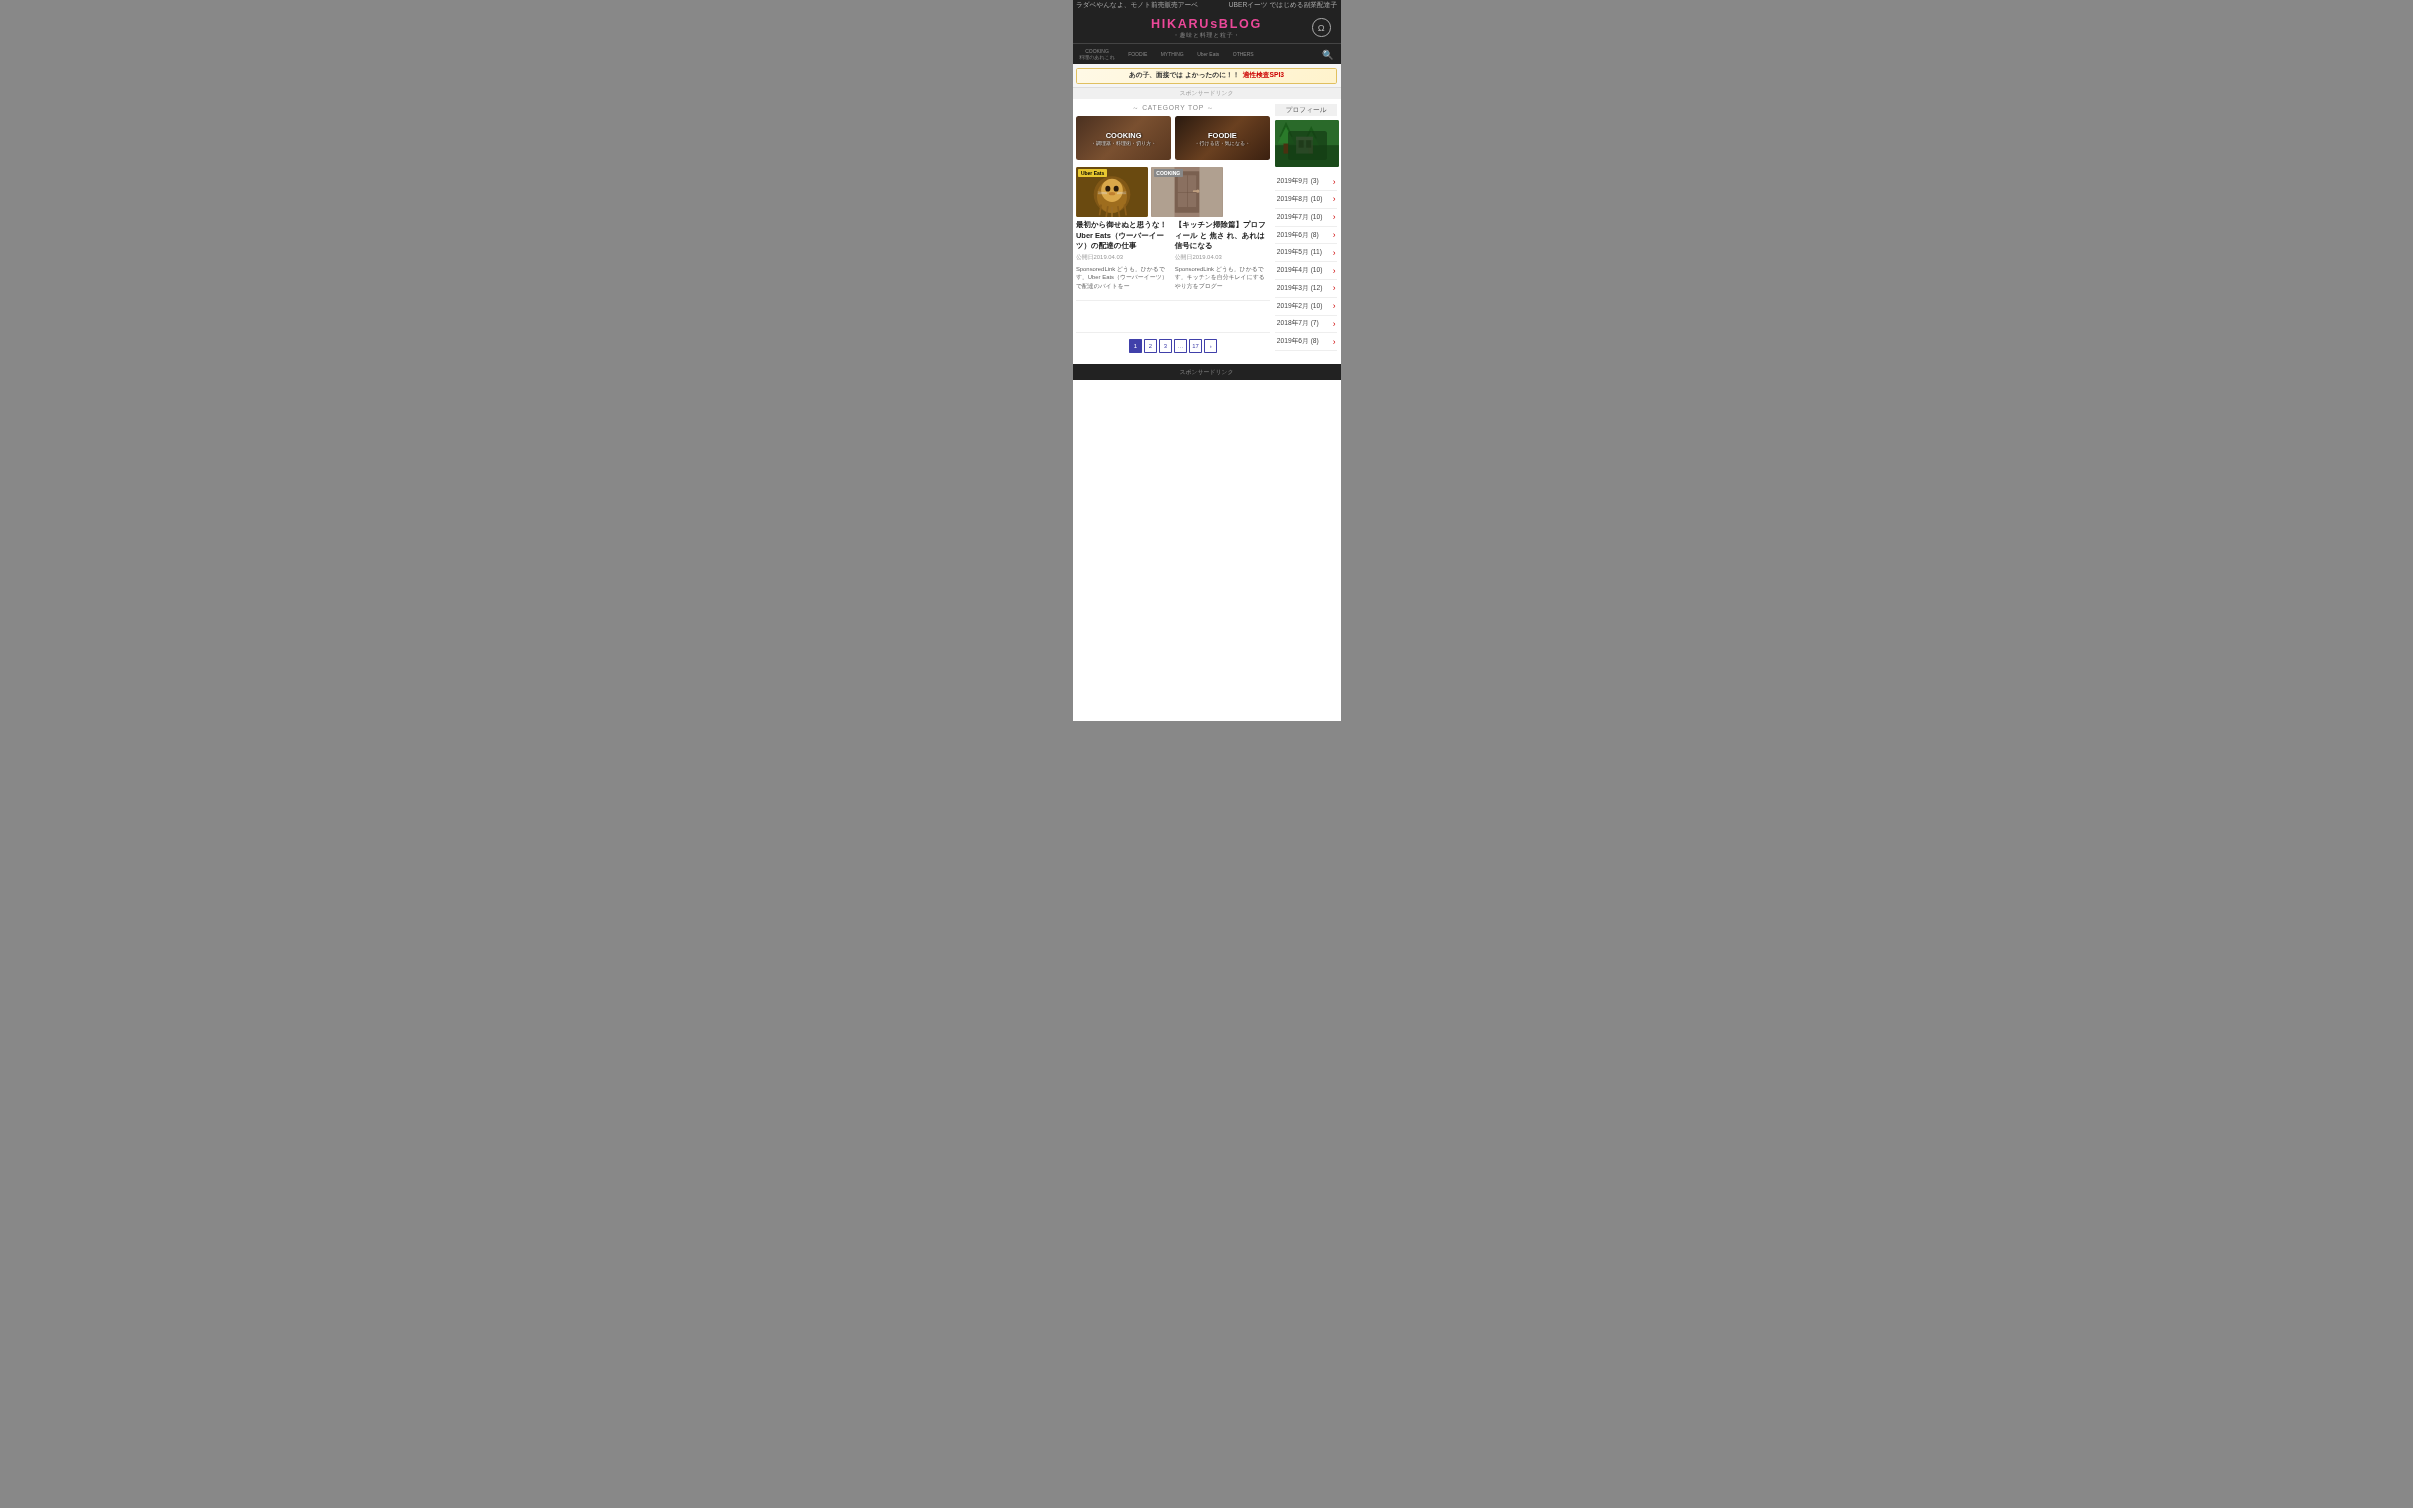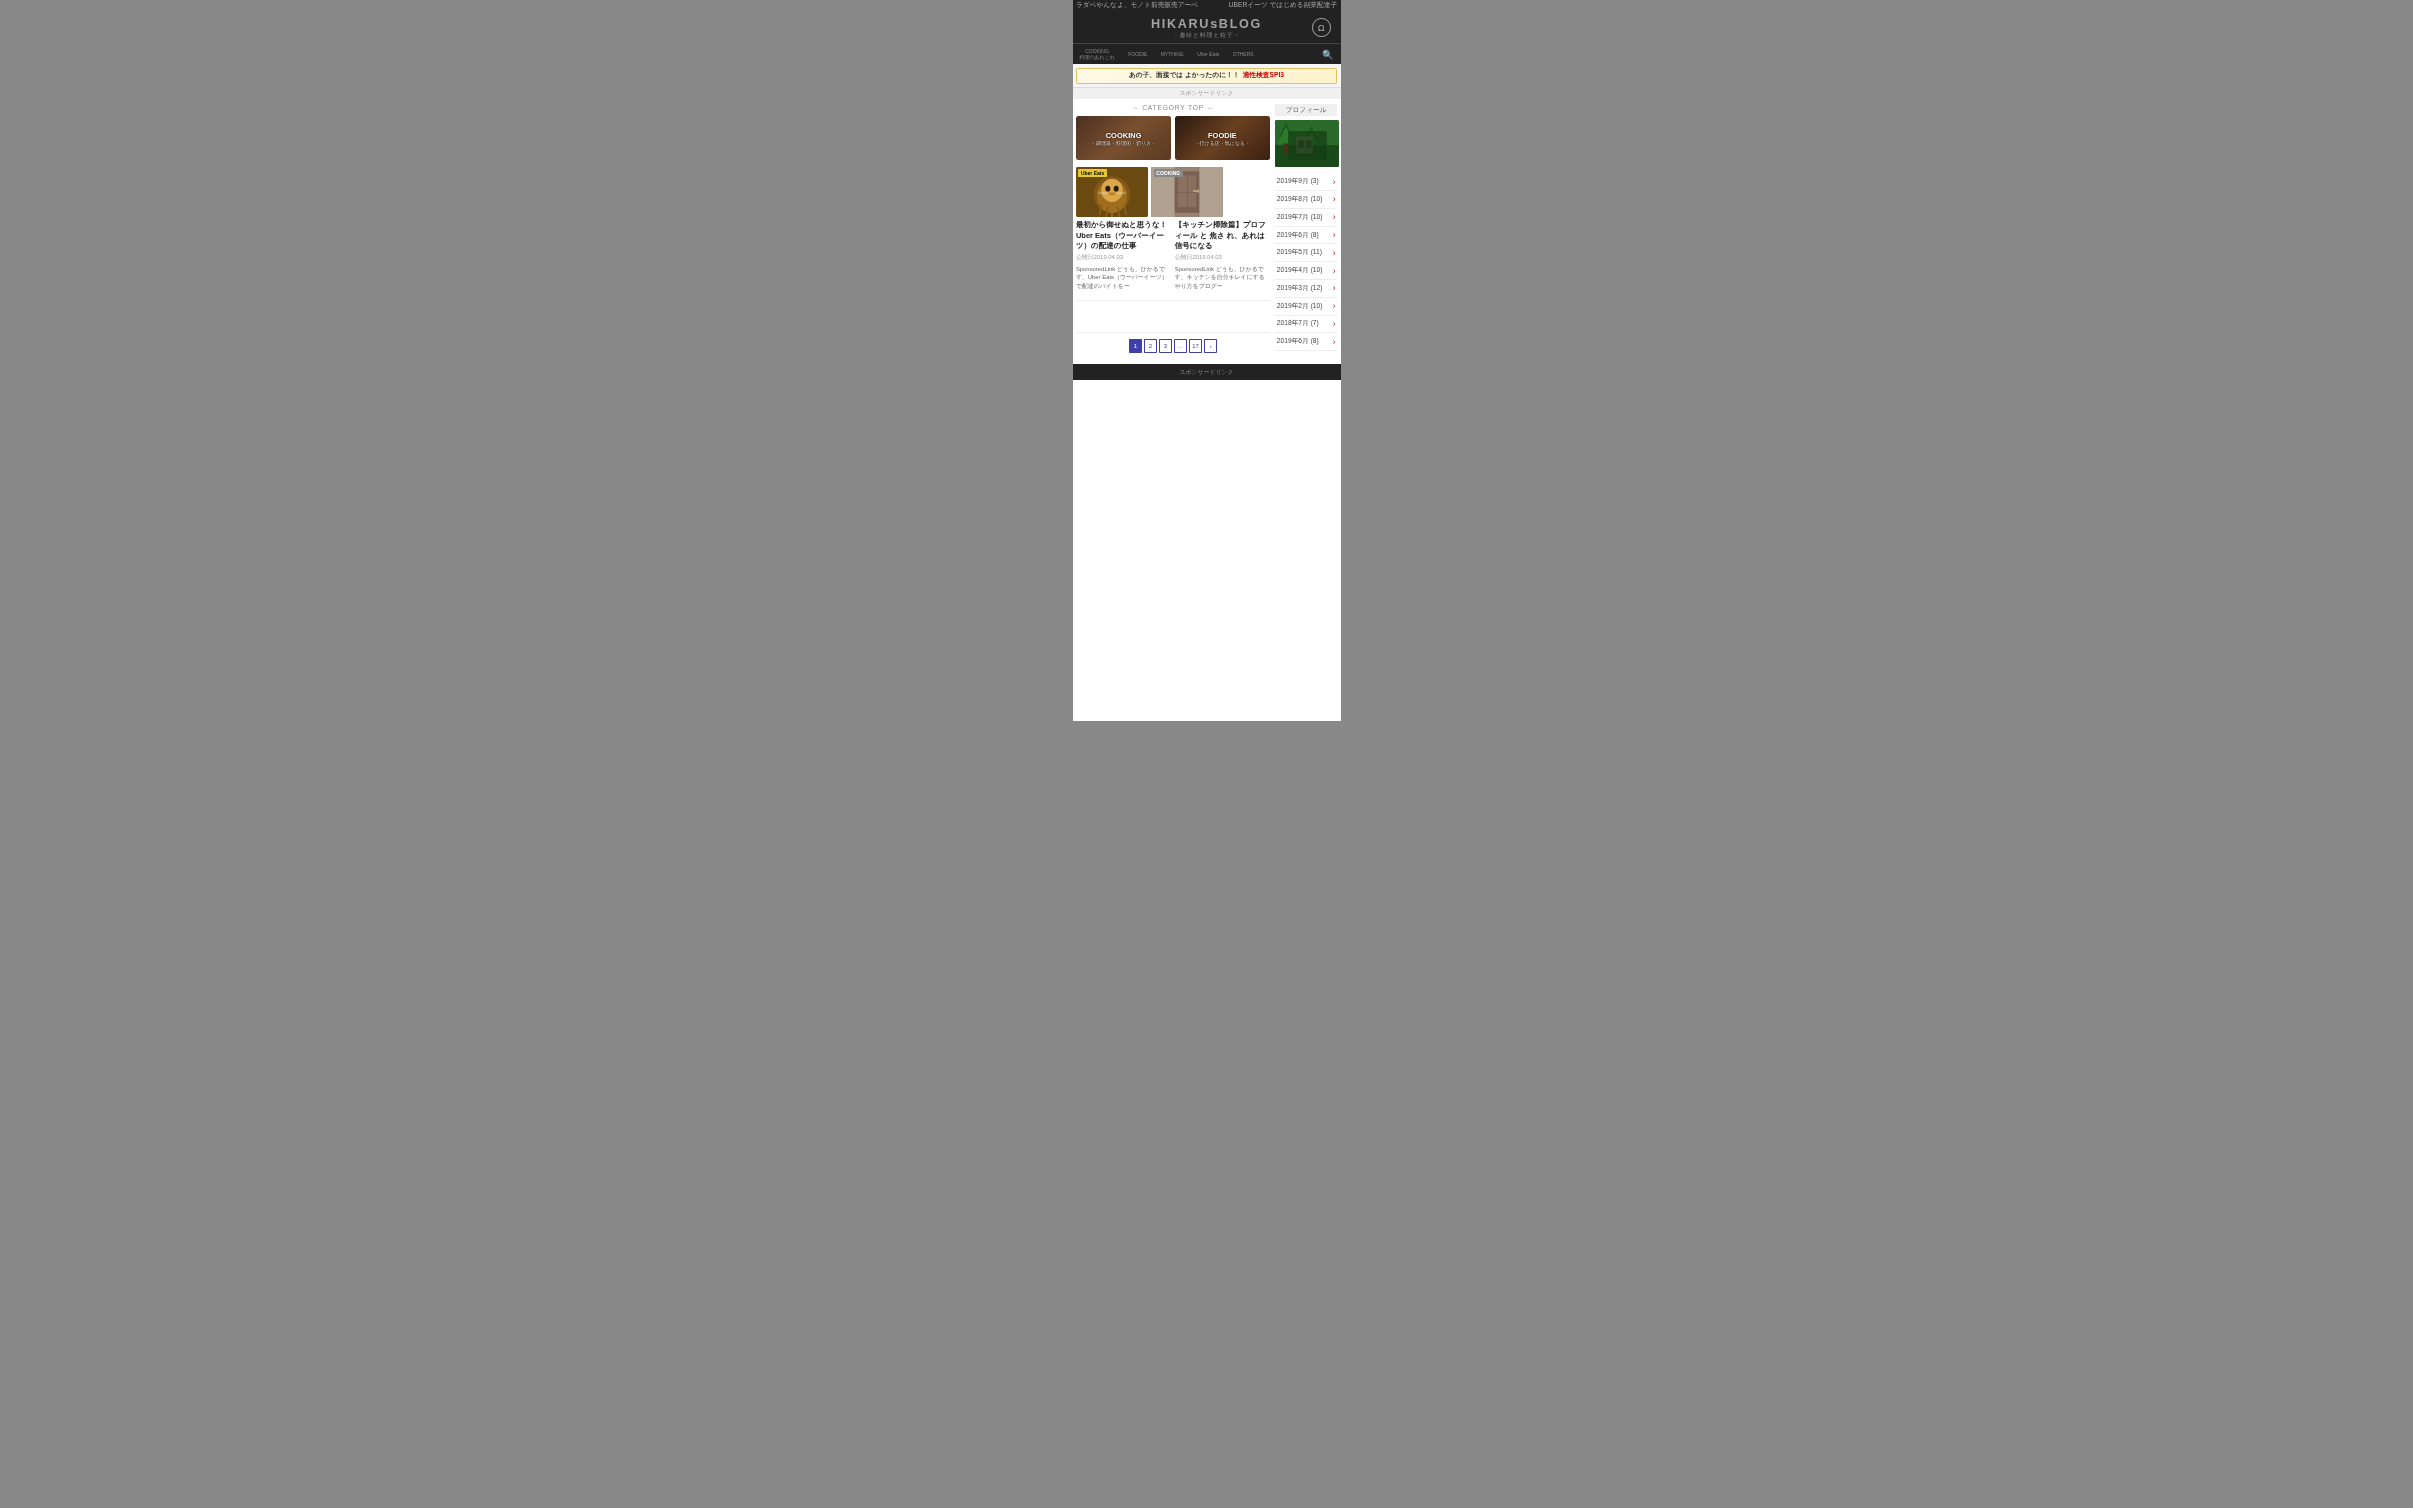--- a/index.html
+++ b/index.html
@@ -29,21 +29,21 @@
     .top-bar-left { font-size: 6.7px; color: #aaa; }
     .top-bar-right { font-size: 6.7px; color: #aaa; }
     
     .site-header {
       background: #222;
       text-align: center;
       padding: 5px 0 3.4px;
       position: relative;
     }
     .site-header .site-title {
-      color: #a3a3a3;
+      color: #ec4899;
       font-size: 12.6px;
       font-weight: bold;
       letter-spacing: 1.7px;
     }
     .site-header .site-subtitle {
       color: #888;
       font-size: 5.9px;
       letter-spacing: 0.8px;
     }
     .header-icon {

